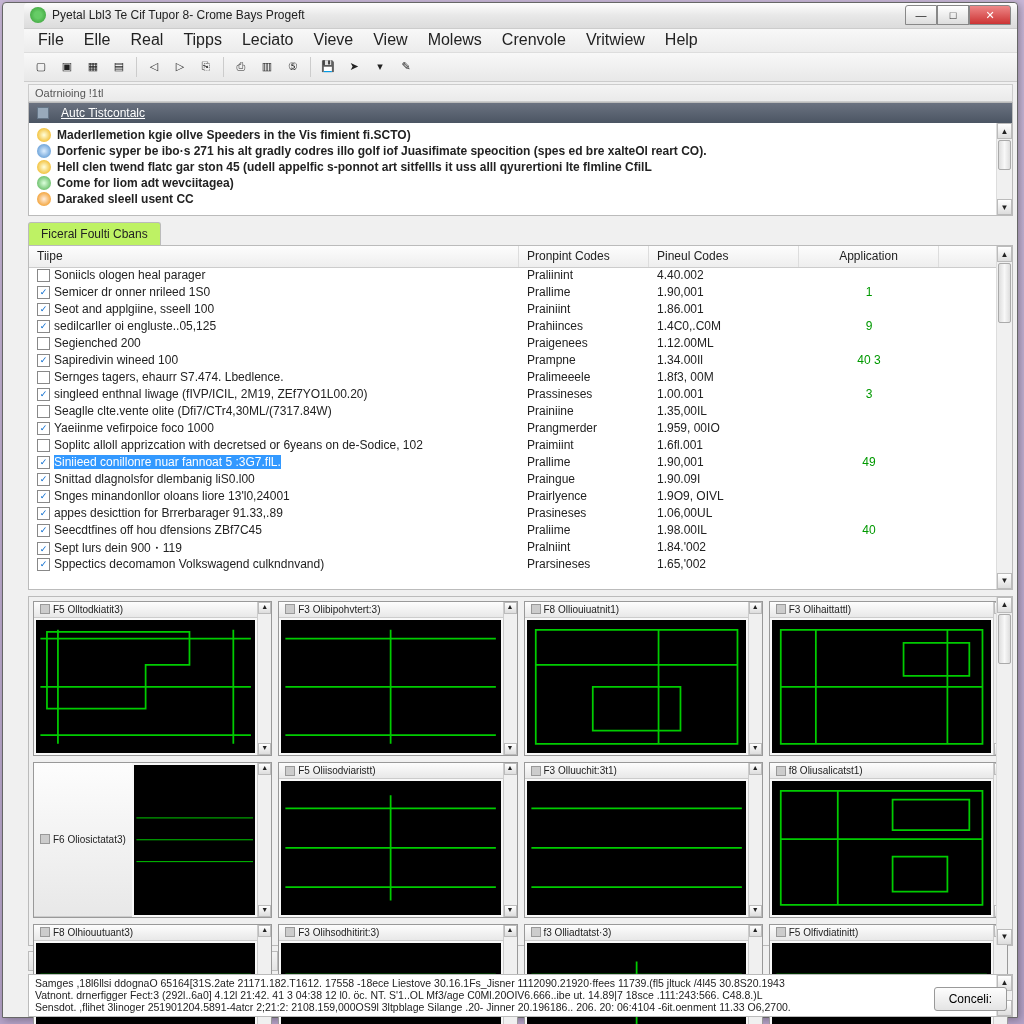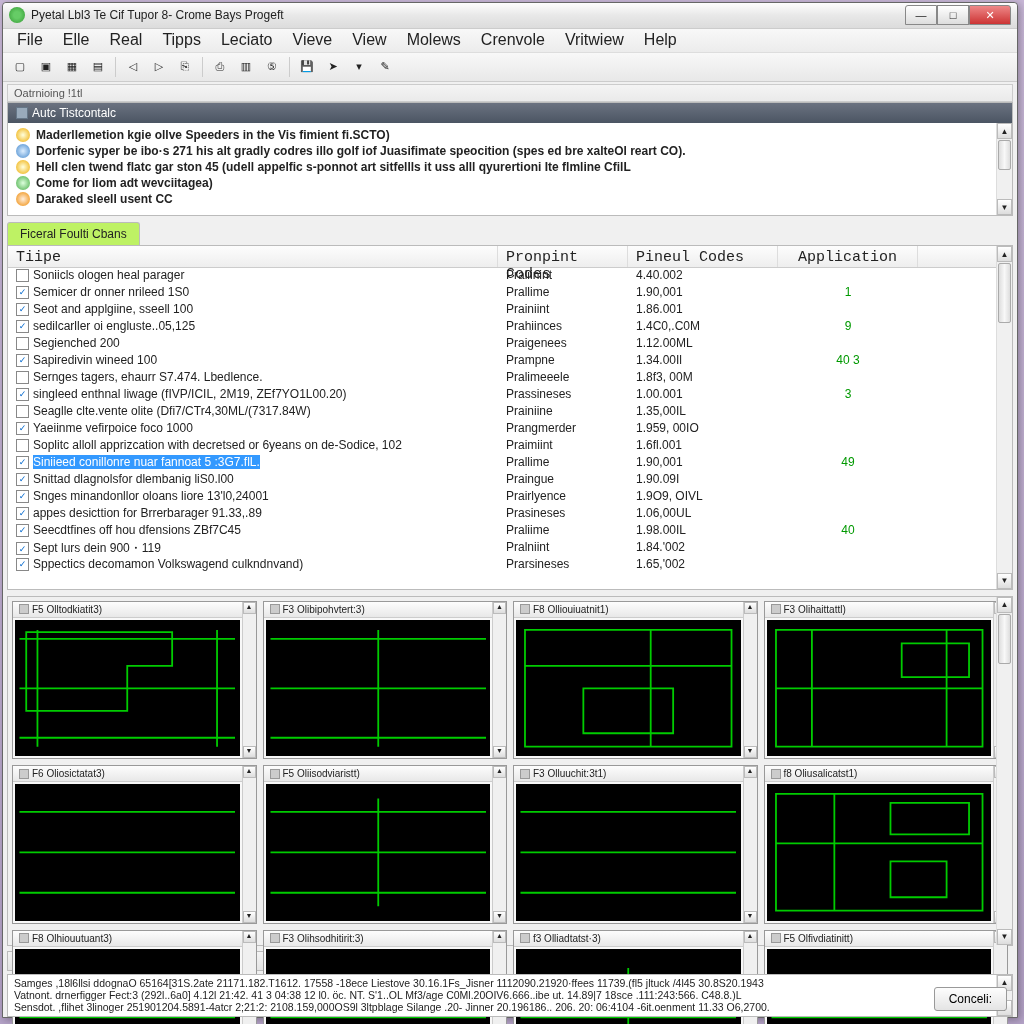--- a/index.html
+++ b/index.html
@@ -1,49 +1,49 @@
 <!DOCTYPE html>
 <html><head>
 <meta charset="utf-8">
 <style>
 * { margin:0; padding:0; box-sizing:border-box; font-family:"Segoe UI",Tahoma,sans-serif; }
 body { width:1024px; height:1024px; background:linear-gradient(180deg,#c9b8d8 0%,#b5a3c8 100%); overflow:hidden; font-size:11px; color:#222; }
-.window { position:absolute; top:2px; left:2px; width:1016px; height:1016px; background:#f0f0f0; border:1px solid #666; box-shadow:2px 2px 8px rgba(0,0,0,.3); border-radius:4px 4px 0 0; display:flex; flex-direction:column; }
+.window { position:absolute; top:2px; left:2px; width:1016px; height:1016px; background:#f0f0f0; border:1px solid #666; box-shadow:2px 2px 8px rgba(0,0,0,.3); border-radius:4px 4px 0 0; display:flex; flex-direction:column;padding-left:21px; }
 .titlebar { height:26px; background:linear-gradient(180deg,#fdfdfd 0%,#e8e8e8 50%,#dcdcdc 100%); border-bottom:1px solid #ccc; display:flex; align-items:center; padding:0 6px; border-radius:4px 4px 0 0; }
 .titlebar .icon { width:16px; height:16px; background:radial-gradient(circle,#6c6 30%,#393 100%); border-radius:50%; margin-right:6px; }
 .title-text { flex:1; font-size:12px; }
 .win-btns { display:flex; gap:0; }
 .win-btn { width:32px; height:20px; display:flex; align-items:center; justify-content:center; border:1px solid #888; background:linear-gradient(180deg,#fff,#ddd); font-size:11px; }
 .win-btn.close { background:linear-gradient(180deg,#e88,#c33); color:#fff; border-radius:0 3px 0 0; width:42px; }
 .win-btn.min { border-radius:3px 0 0 0; }
 .menubar { height:24px; background:linear-gradient(180deg,#f8f8f8,#ececec); display:flex; align-items:center; padding:0 4px; border-bottom:1px solid #ddd; }
 .menubar span { padding:3px 10px; font-size:16px; cursor:default; }
 .toolbar { height:30px; background:linear-gradient(180deg,#f8f8f8,#e8e8e8); display:flex; align-items:center; padding:0 6px; gap:4px; border-bottom:1px solid #ccc; }
 .tb-btn { width:22px; height:22px; border:1px solid transparent; border-radius:2px; display:flex; align-items:center; justify-content:center; }
 .tb-sep { width:1px; height:20px; background:#ccc; margin:0 2px; }
 .section-hdr { background:linear-gradient(180deg,#f4f4f4,#eaeaea); border:1px solid #ccc; margin:2px 4px 0 4px; padding:2px 6px; font-size:11px; color:#555; }
 .msg-panel { margin:0 4px; border:1px solid #bbb; background:#fff; }
-.msg-title { background:linear-gradient(180deg,#6b7280,#4b5563); color:#fff; padding:3px 8px; font-size:12px; display:flex; align-items:center; gap:4px; }
+.msg-title { background:linear-gradient(180deg,#6b7280,#4b5563); color:#fff; padding:3px 8px; font-size:12px; display:flex; align-items:center; gap:12px;text-decoration:underline; }
 .msg-title .sq { width:12px;height:12px;background:#9ab;border:1px solid #678; }
 .msg-body { padding:4px 8px 8px 8px; position:relative; }
 .msg-line { display:flex; align-items:center; gap:6px; padding:1px 0; font-size:12px; }
 .msg-line .dot { width:14px;height:14px;border-radius:50%;flex-shrink:0; }
 .dot.y{background:radial-gradient(circle,#ffd,#ea0);} .dot.b{background:radial-gradient(circle,#def,#48c);} .dot.g{background:radial-gradient(circle,#dfd,#4a4);} .dot.o{background:radial-gradient(circle,#fed,#e80);}
 .msg-line b{font-weight:700;}
 .vscroll { position:absolute; right:0; top:0; bottom:0; width:16px; background:#f0f0f0; border-left:1px solid #ddd; display:flex; flex-direction:column; }
 .vscroll .arr { height:16px; background:linear-gradient(180deg,#fff,#ddd); border:1px solid #bbb; font-size:8px; display:flex; align-items:center; justify-content:center; }
 .vscroll .thumb { flex:0 0 30px; margin:1px; background:linear-gradient(90deg,#ddd,#f8f8f8,#ddd); border:1px solid #aaa; border-radius:2px; }
 .vscroll .track { flex:1; }
 .tabs { margin:6px 4px 0 4px; display:flex; }
 .tab { padding:4px 12px; background:linear-gradient(180deg,#fff,#eee); border:1px solid #bbb; border-bottom:none; border-radius:3px 3px 0 0; font-size:12px; margin-right:-1px; }
 .tab.active { background:#bef264; position:relative; z-index:2; }
 .grid-wrap { margin:0 4px; border:1px solid #bbb; background:#fff; height:350px; position:relative; display:flex; }
 .grid { flex:1; overflow:hidden; }
 .ghdr { display:flex; background:linear-gradient(180deg,#fdfdfd,#eee); border-bottom:1px solid #ccc; height:22px; }
-.gcol { padding:3px 8px; border-right:1px solid #ddd; font-size:15px;font-family:Liberation Mono, monospace; }
+.gcol { padding:3px 8px; border-right:1px solid #ddd; font-size:12px; }
 .c1{width:490px;} .c2{width:130px;} .c3{width:150px;} .c4{width:140px;text-align:center;}
 .grow { display:flex; height:17px; align-items:flex-start; }
 .grow.sel .c1txt{background:#3399ff;color:#fff;}
 .gcell{padding:0 8px;font-size:12px;overflow:hidden;white-space:nowrap;}
 .gcell.c1{display:flex;align-items:center;gap:4px;}
 .chk{width:13px;height:13px;border:1px solid #888;background:#fff;flex-shrink:0;display:flex;align-items:center;justify-content:center;font-size:9px;color:#06c;}
 .gcell.c4{color:#090;text-align:center;}
 .charts-area{margin:6px 4px 0 4px;border:1px solid #bbb;background:#f0f0f0;padding:4px;height:350px;position:relative;display:flex;gap:0;}
 .charts-grid{flex:1;display:grid;grid-template-columns:repeat(4,1fr);grid-template-rows:repeat(3,1fr);gap:6px;}
 .chart-cell{border:1px solid #999;background:#f8f8f8;display:flex;flex-direction:column;position:relative;}
@@ -404,21 +404,21 @@
             </div>
             <div class="chart-vs">
               <div class="a">▲</div>
               <div class="t"></div>
               <div class="a">▼</div>
             </div>
           </div>
         </div>
         <div class="chart-cell">
           <div style="display: flex; flex: 1 1 0%;">
-            <div style="flex: 1 1 0%; display: flex; flex-direction: column;">
+            <div style="flex: 1 1 0%; display: flex; flex-direction: row;">
               <div class="chart-hdr">
                 <span class="sq2"></span>
                 <span>F6 Oliosictatat3)</span>
               </div>
               <div class="chart-body"><svg viewBox="0 0 100 60">
                   <path d="M2 12 H98 M2 30 H98 M2 48 H98" stroke="#0c0" stroke-width="0.8" fill="none"></path>
                 </svg></div>
             </div>
             <div class="chart-vs">
               <div class="a">▲</div>

